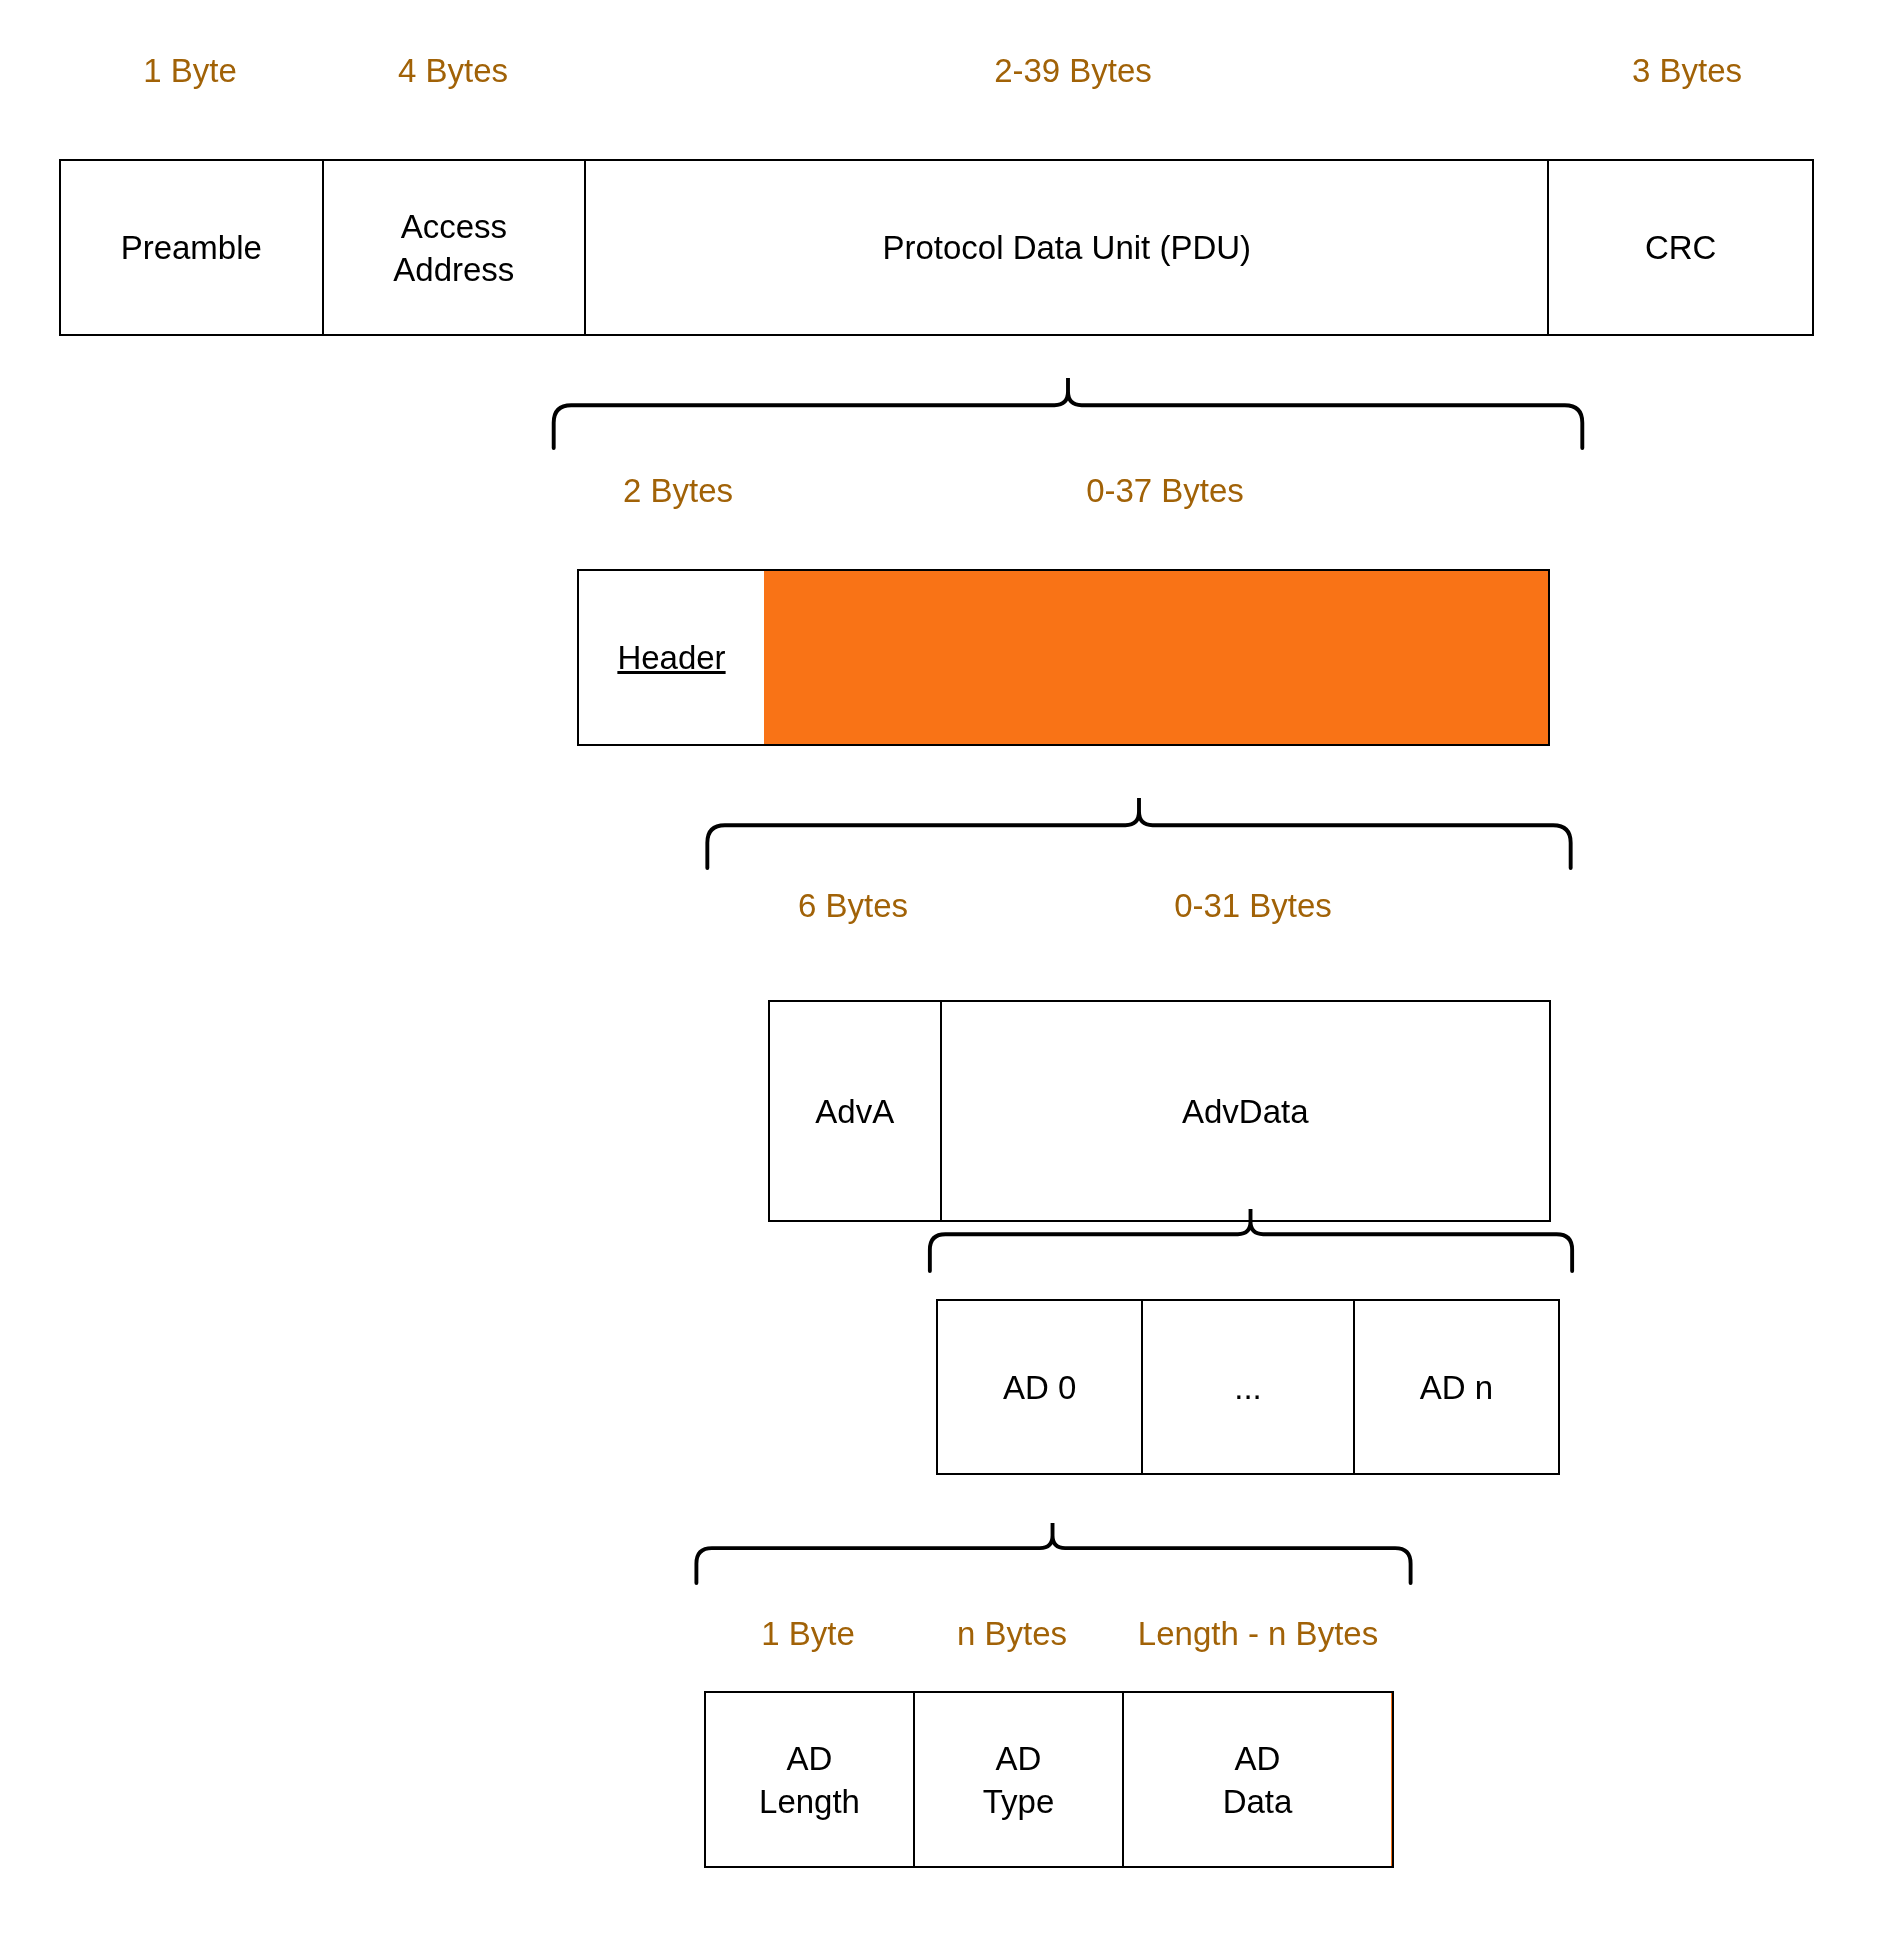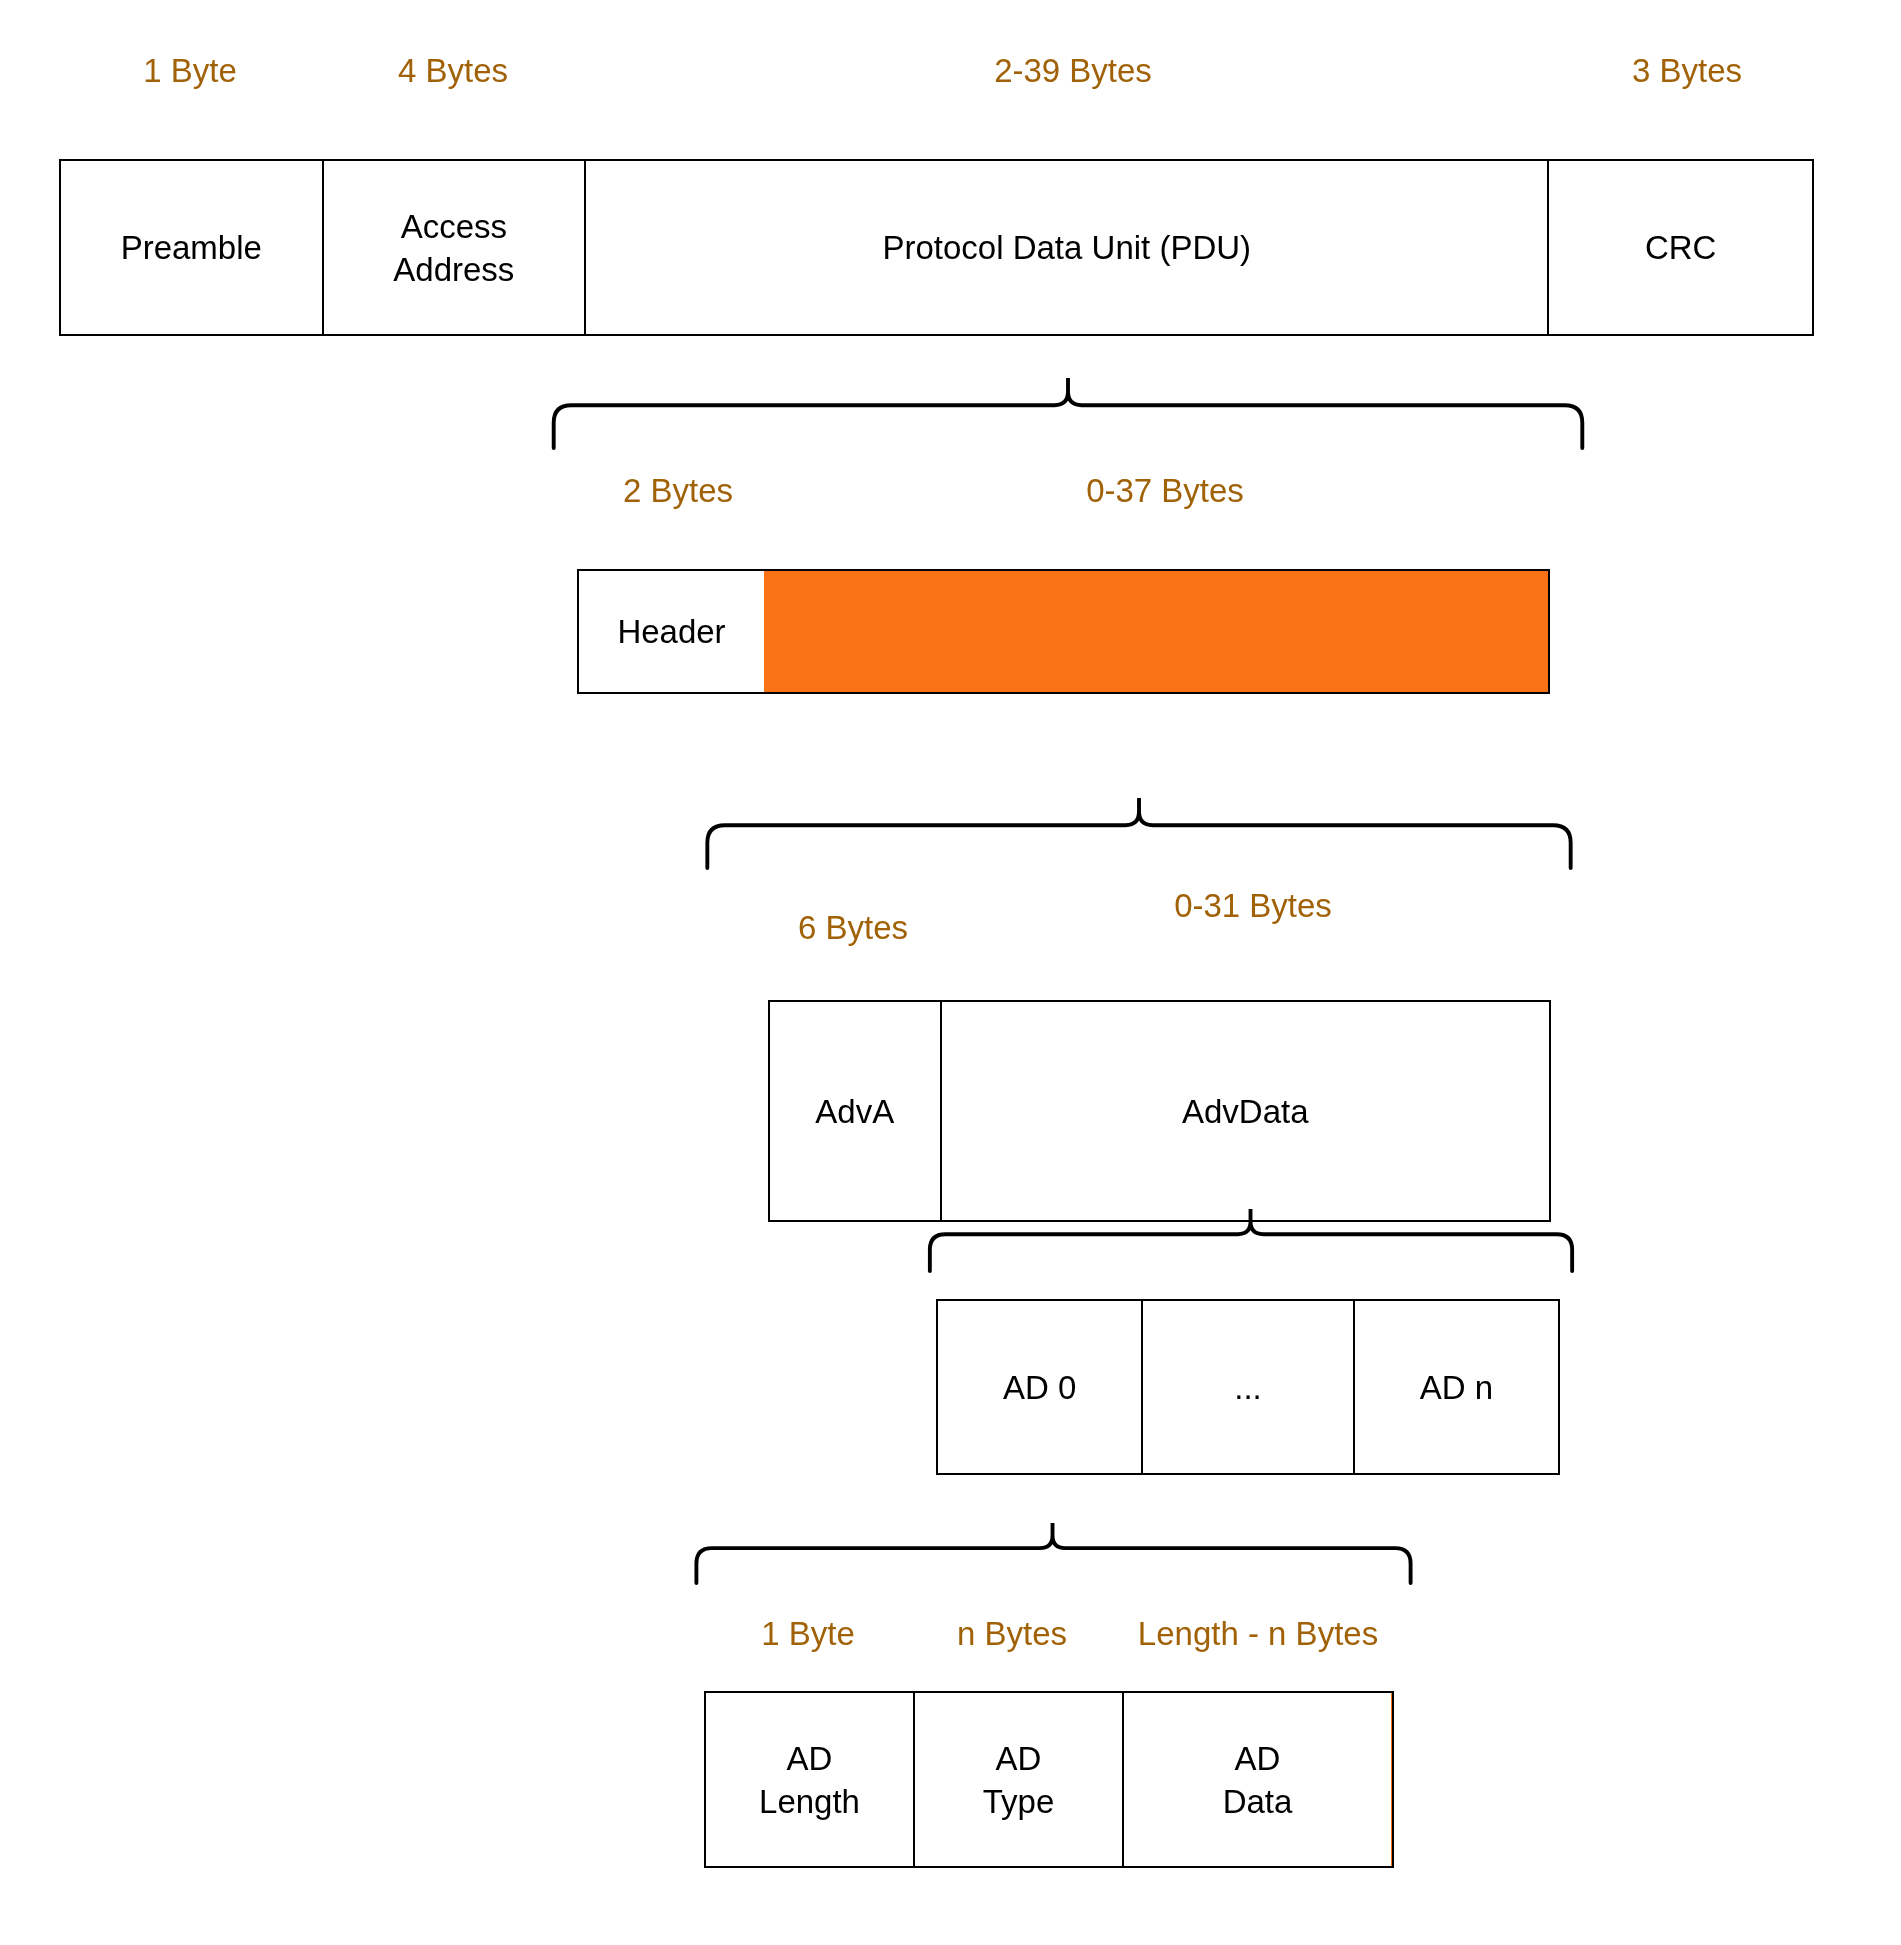--- a/index.html
+++ b/index.html
@@ -80,32 +80,32 @@
   <div class="brace" style="left:546px; top:378px; width:1044px; height:70px;">
     <svg width="1044" height="70" viewBox="0 0 1070 72">
       <path d="M 6,72 L 6,46 Q 6,28 24,28 L 521,28 Q 535,28 535,14 L 535,0
                L 535,14 Q 535,28 549,28 L 1046,28 Q 1064,28 1064,46 L 1064,72" fill="none" stroke="#000000" stroke-width="4" stroke-linecap="round"></path>
     </svg>
   </div>
 
   <div class="size-label" style="left:678px; top:471px;">2 Bytes</div>
   <div class="size-label" style="left:1165px; top:471px;">0-37 Bytes</div>
 
-  <div class="field-row" style="left:577px; top:569px; width:973px; height:125px;">
+  <div class="field-row" style="left:577px; top:569px; width:973px; height:177px;text-decoration:underline;">
     <div class="field-cell" style="width:185px;">Header</div>
   </div>
 
   <div class="brace" style="left:700px; top:798px; width:878px; height:70px;">
     <svg width="878" height="70" viewBox="0 0 900 72">
       <path d="M 6,72 L 6,46 Q 6,28 24,28 L 436,28 Q 450,28 450,14 L 450,0
                L 450,14 Q 450,28 464,28 L 876,28 Q 894,28 894,46 L 894,72" fill="none" stroke="#000000" stroke-width="4" stroke-linecap="round"></path>
     </svg>
   </div>
 
-  <div class="size-label" style="left:853px; top:886px;margin-top:22px;">6 Bytes</div>
+  <div class="size-label" style="left:853px; top:886px;">6 Bytes</div>
   <div class="size-label" style="left:1253px; top:886px;">0-31 Bytes</div>
 
   <div class="field-row" style="left:768px; top:1000px; width:783px; height:222px;">
     <div class="field-cell" style="width:172px;">AdvA</div>
     <div class="field-cell" style="width:609px;">AdvData</div>
   </div>
 
   <div class="brace" style="left:922px; top:1209px; width:658px; height:62px;">
     <svg width="658" height="62" viewBox="0 0 675 64">
       <path d="M 6,64 L 6,42 Q 6,26 22,26 L 324,26 Q 337,26 337,13 L 337,0

